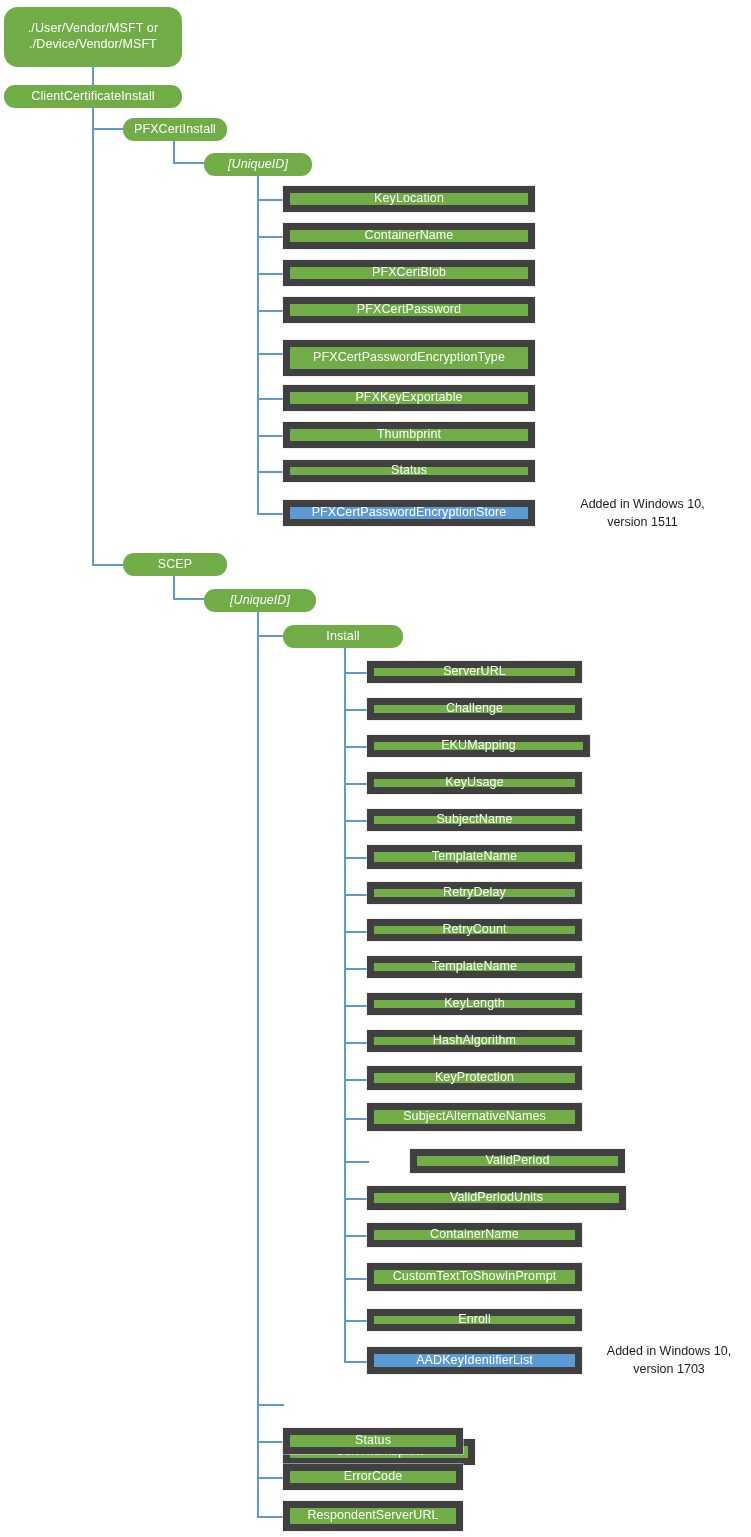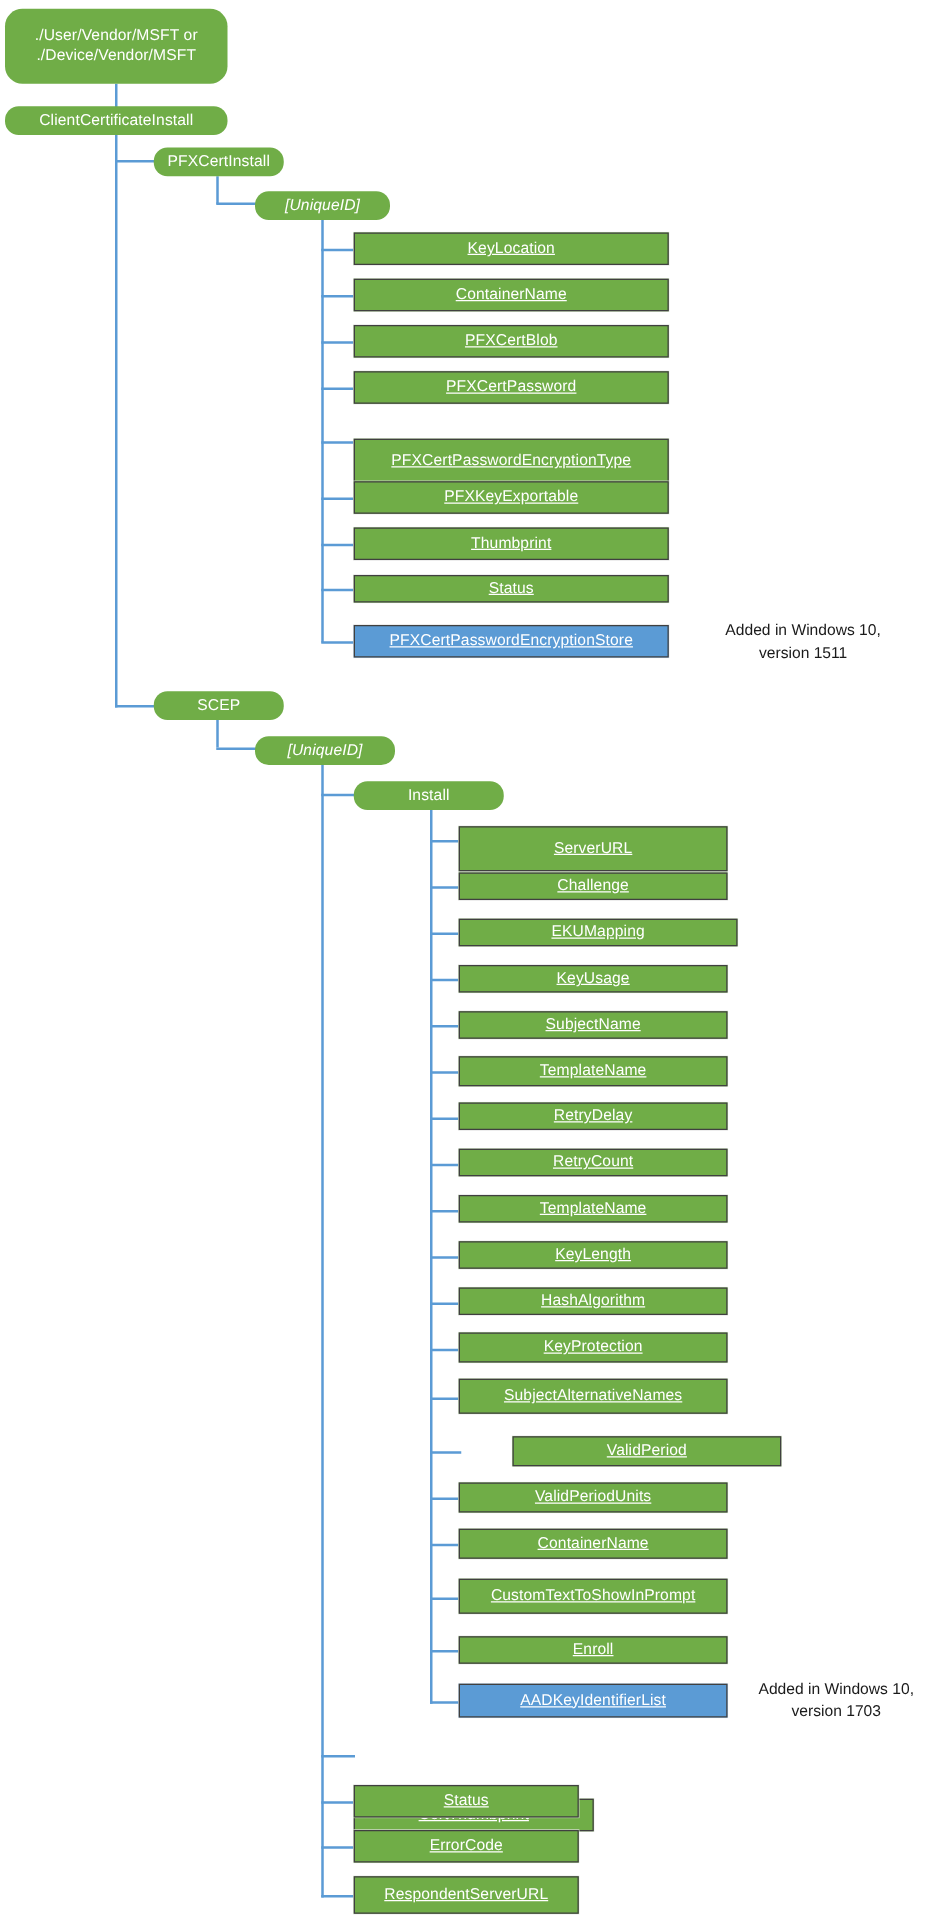--- a/index.html
+++ b/index.html
@@ -38,23 +38,22 @@
     border-radius: 14px;
     border: none;
     box-shadow: none;
   }
   .node.pill {
     border-radius: 11px;
     border: none;
   }
   .node.rect {
     border-radius: 0;
-    border: 1px solid #404040;
+    border: 7px solid #404040;
     box-shadow: 0 0 0 0.5px #e2e2e2;
-    text-decoration: underline;
   }
   .node.blue {
     background: #5B9BD5;
   }
   .node.italic {
     font-style: italic;
   }
   
   .vline {
     position: absolute;
@@ -110,21 +109,21 @@
   <div class="hline" style="left:257px; top:236px; width:27px;"></div>
   <div class="node rect" style="left:283px; top:223px; width:252px; height:26px;">ContainerName</div>
 
   <div class="hline" style="left:257px; top:273px; width:27px;"></div>
   <div class="node rect" style="left:283px; top:260px; width:252px; height:26px;">PFXCertBlob</div>
 
   <div class="hline" style="left:257px; top:310px; width:27px;"></div>
   <div class="node rect" style="left:283px; top:297px; width:252px; height:26px;">PFXCertPassword</div>
 
   <div class="hline" style="left:257px; top:353px; width:27px;"></div>
-  <div class="node rect" style="left:283px; top:351px; width:252px; height:36px;">PFXCertPasswordEncryptionType</div>
+  <div class="node rect" style="left:283px; top:340px; width:252px; height:36px;">PFXCertPasswordEncryptionType</div>
 
   <div class="hline" style="left:257px; top:398px; width:27px;"></div>
   <div class="node rect" style="left:283px; top:385px; width:252px; height:26px;">PFXKeyExportable</div>
 
   <div class="hline" style="left:257px; top:435px; width:27px;"></div>
   <div class="node rect" style="left:283px; top:422px; width:252px; height:26px;">Thumbprint</div>
 
   <div class="hline" style="left:257px; top:471px; width:27px;"></div>
   <div class="node rect" style="left:283px; top:460px; width:252px; height:22px;">Status</div>
 
@@ -142,21 +141,21 @@
   <div class="node pill italic" style="left:204px; top:589px; width:112px; height:23px;">[UniqueID]</div>
 
   <div class="vline" style="left:257px; top:612px; height:906px;"></div>
   <div class="hline" style="left:257px; top:635px; width:27px;"></div>
 
   <div class="node pill" style="left:283px; top:625px; width:120px; height:23px;">Install</div>
 
   <div class="vline" style="left:344px; top:648px; height:715px;"></div>
 
   <div class="hline" style="left:344px; top:672px; width:25px;"></div>
-  <div class="node rect" style="left:367px; top:661px; width:215px; height:36px;">ServerURL</div>
+  <div class="node rect" style="left:367px; top:661px; width:215px; height:22px;">ServerURL</div>
 
   <div class="hline" style="left:344px; top:709px; width:25px;"></div>
   <div class="node rect" style="left:367px; top:698px; width:215px; height:22px;">Challenge</div>
 
   <div class="hline" style="left:344px; top:746px; width:25px;"></div>
   <div class="node rect" style="left:367px; top:735px; width:223px; height:22px;">EKUMapping</div>
 
   <div class="hline" style="left:344px; top:783px; width:25px;"></div>
   <div class="node rect" style="left:367px; top:772px; width:215px; height:22px;">KeyUsage</div>
 
@@ -184,21 +183,21 @@
   <div class="hline" style="left:344px; top:1079px; width:25px;"></div>
   <div class="node rect" style="left:367px; top:1066px; width:215px; height:24px;">KeyProtection</div>
 
   <div class="hline" style="left:344px; top:1118px; width:25px;"></div>
   <div class="node rect" style="left:367px; top:1103px; width:215px; height:28px;">SubjectAlternativeNames</div>
 
   <div class="hline" style="left:344px; top:1161px; width:25px;"></div>
   <div class="node rect" style="left:367px; top:1149px; width:215px; height:24px;margin-left:43px;">ValidPeriod</div>
 
   <div class="hline" style="left:344px; top:1198px; width:25px;"></div>
-  <div class="node rect" style="left:367px; top:1186px; width:215px; height:24px;">ValidPeriodUnits</div>
+  <div class="node rect" style="left:367px; top:1186px; width:259px; height:24px;">ValidPeriodUnits</div>
 
   <div class="hline" style="left:344px; top:1235px; width:25px;"></div>
   <div class="node rect" style="left:367px; top:1223px; width:215px; height:24px;">ContainerName</div>
 
   <div class="hline" style="left:344px; top:1278px; width:25px;"></div>
   <div class="node rect" style="left:367px; top:1263px; width:215px; height:28px;">CustomTextToShowInPrompt</div>
 
   <div class="hline" style="left:344px; top:1320px; width:25px;"></div>
   <div class="node rect" style="left:367px; top:1309px; width:215px; height:22px;">Enroll</div>
 

